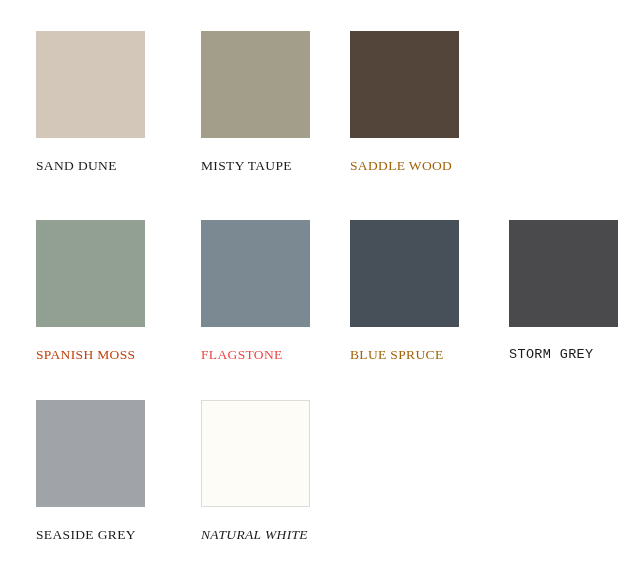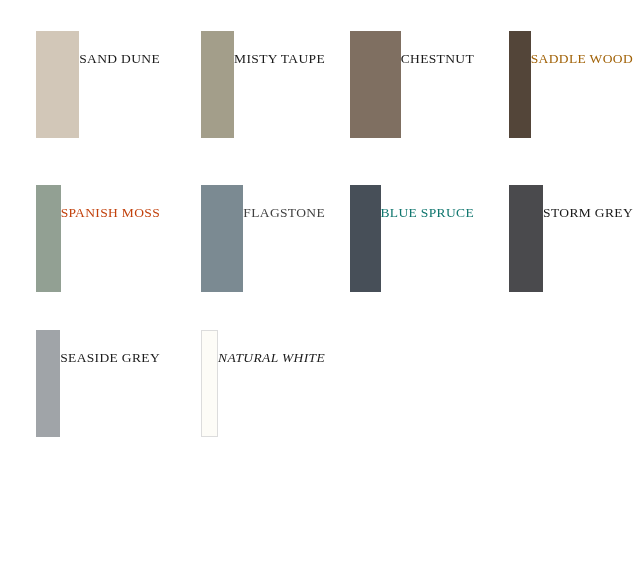--- a/index.html
+++ b/index.html
@@ -23,20 +23,21 @@
   }
   .palette-row {
     display: flex;
     flex-direction: row;
     align-items: flex-start;
   }
   .row-1 { margin-bottom: 47px; }
   .row-2 { margin-bottom: 38px; }
   .swatch-cell {
     display: flex;
+    flex-direction: column;
     align-items: flex-start;
     width: 124px;
   }
   .col-gap-1 { margin-right: 41px; }
   .col-gap-2 { margin-right: 25px; }
   .col-gap-3 { margin-right: 35px; }
 
   .swatch-chip {
     width: 109px;
     height: 107px;
@@ -64,46 +65,42 @@
 
   <div class="palette-row row-1">
     <div class="swatch-cell col-gap-1">
       <div class="swatch-chip" style="background-color: rgb(210, 199, 184);"></div>
       <div class="swatch-label" style="color: rgb(26, 26, 26);">SAND DUNE</div>
     </div>
     <div class="swatch-cell col-gap-2">
       <div class="swatch-chip" style="background-color: rgb(163, 158, 138);"></div>
       <div class="swatch-label" style="color: rgb(26, 26, 26);">MISTY TAUPE</div>
     </div>
-    <div class="swatch-cell col-gap-3">
-      <div class="swatch-chip" style="background-color: rgb(127, 111, 97);"></div>
-      <div class="swatch-label" style="color: rgb(26, 26, 26);">CHESTNUT</div>
-    </div>
     <div class="swatch-cell">
       <div class="swatch-chip" style="background-color: rgb(83, 69, 57);"></div>
       <div class="swatch-label" style="color: #a16207;">SADDLE WOOD</div>
     </div>
   </div>
 
   <div class="palette-row row-2">
     <div class="swatch-cell col-gap-1">
       <div class="swatch-chip" style="background-color: rgb(146, 160, 147);"></div>
       <div class="swatch-label" style="color: #c2410c;">SPANISH MOSS</div>
     </div>
     <div class="swatch-cell col-gap-2">
       <div class="swatch-chip" style="background-color: rgb(123, 138, 146);"></div>
-      <div class="swatch-label" style="color: #404040;">FLAGSTONE</div>
+      <div class="swatch-label" style="color: #ef4444;">FLAGSTONE</div>
     </div>
     <div class="swatch-cell col-gap-3">
       <div class="swatch-chip" style="background-color: rgb(71, 79, 88);"></div>
-      <div class="swatch-label" style="color: #0f766e;">BLUE SPRUCE</div>
+      <div class="swatch-label" style="color: #a16207;">BLUE SPRUCE</div>
     </div>
     <div class="swatch-cell">
       <div class="swatch-chip" style="background-color: rgb(74, 74, 77);"></div>
-      <div class="swatch-label" style="color: rgb(26, 26, 26);">STORM GREY</div>
+      <div class="swatch-label" style="color: rgb(26, 26, 26); font-family: Liberation Mono, monospace;">STORM GREY</div>
     </div>
   </div>
 
   <div class="palette-row row-3">
     <div class="swatch-cell col-gap-1">
       <div class="swatch-chip" style="background-color: rgb(160, 164, 168);"></div>
       <div class="swatch-label" style="color: rgb(26, 26, 26);">SEASIDE GREY</div>
     </div>
     <div class="swatch-cell col-gap-2">
       <div class="swatch-chip bordered" style="background-color: rgb(253, 252, 247); border-color: rgb(220, 220, 220);"></div>

